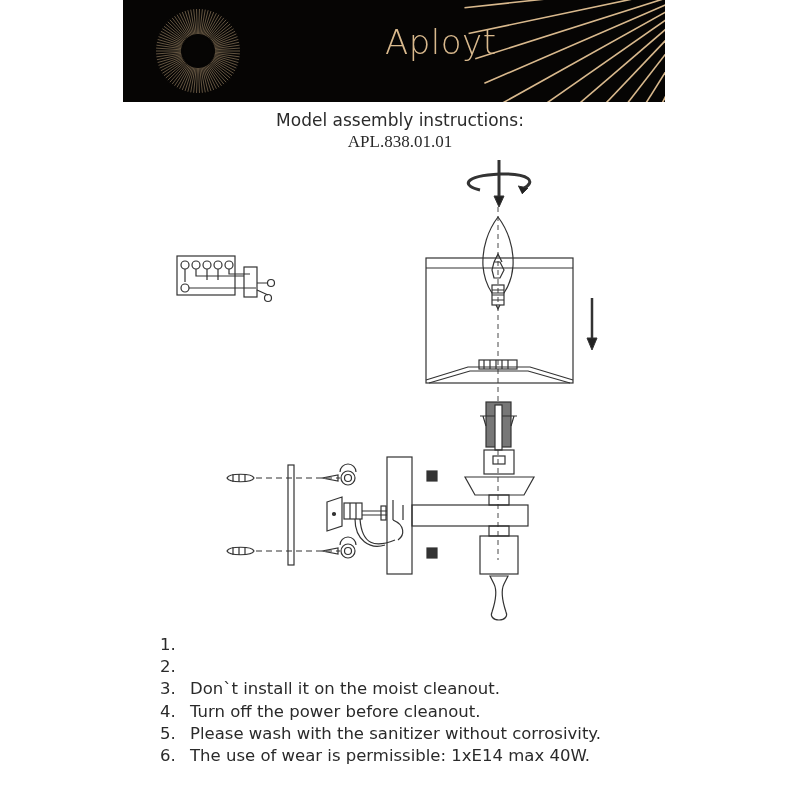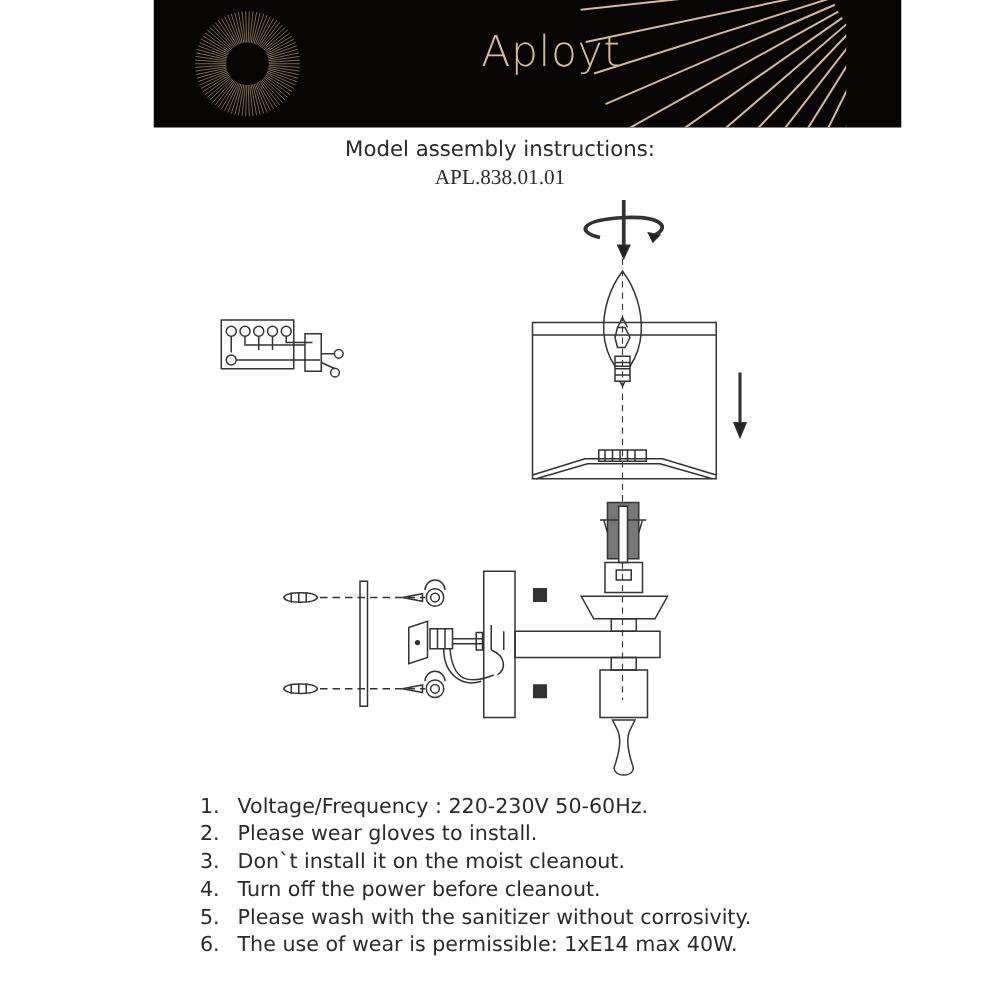--- a/index.html
+++ b/index.html
@@ -1,18 +1,18 @@
 <!DOCTYPE html>
 <html><head>
 <meta charset="utf-8">
 <style>
   html, body { margin:0; padding:0; background:#ffffff; }
   body { width:800px; height:800px; position:relative; overflow:hidden;
          font-family:"DejaVu Sans", "Liberation Sans", sans-serif; color:#222; }
-  .banner { position:absolute; left:123px; top:0; width:598px; height:102px;
+  .banner { position:absolute; left:123px; top:0; width:542px; height:102px;
             background:#060504; overflow:hidden; }
   .banner svg { position:absolute; left:0; top:0; }
   .brand { position:absolute; left:262px; top:22px; font-family:"DejaVu Sans", sans-serif;
            font-size:34px; font-weight:200; letter-spacing:0.5px; color:#d9b98d; }
   .title { position:absolute; left:0; width:800px; text-align:center; font-size:17px;
            color:#2a2a2a; line-height:22px; }
   .title.l1 { top:109px; }
   .title.l2 { top:131px;font-family:Liberation Serif, serif; }
   .diagram { position:absolute; left:0; top:150px; }
   ol.instr { position:absolute; left:160px; top:634px; margin:0; padding:0; list-style:none;
@@ -247,25 +247,23 @@
     <path d="M360 519 C362 545 375 548 395 540"></path>
     <rect x="381" y="506" width="5" height="14"></rect>
     <path d="M393 500 V520 M403 505 V520"></path>
     <path d="M398 540 C405 535 405 525 393 520"></path>
   </g>
 </svg>
 
 <ol class="instr">
   <li>
       <span class="num">1.</span>
-      <span>Voltage/Frequency : 220-230V 50-60Hz.</span>
     </li>
   <li>
       <span class="num">2.</span>
-      <span>Please wear gloves to install.</span>
     </li>
   <li>
       <span class="num">3.</span>
       <span>Don`t install it on the moist cleanout.</span>
     </li>
   <li>
       <span class="num">4.</span>
       <span>Turn off the power before cleanout.</span>
     </li>
   <li>

